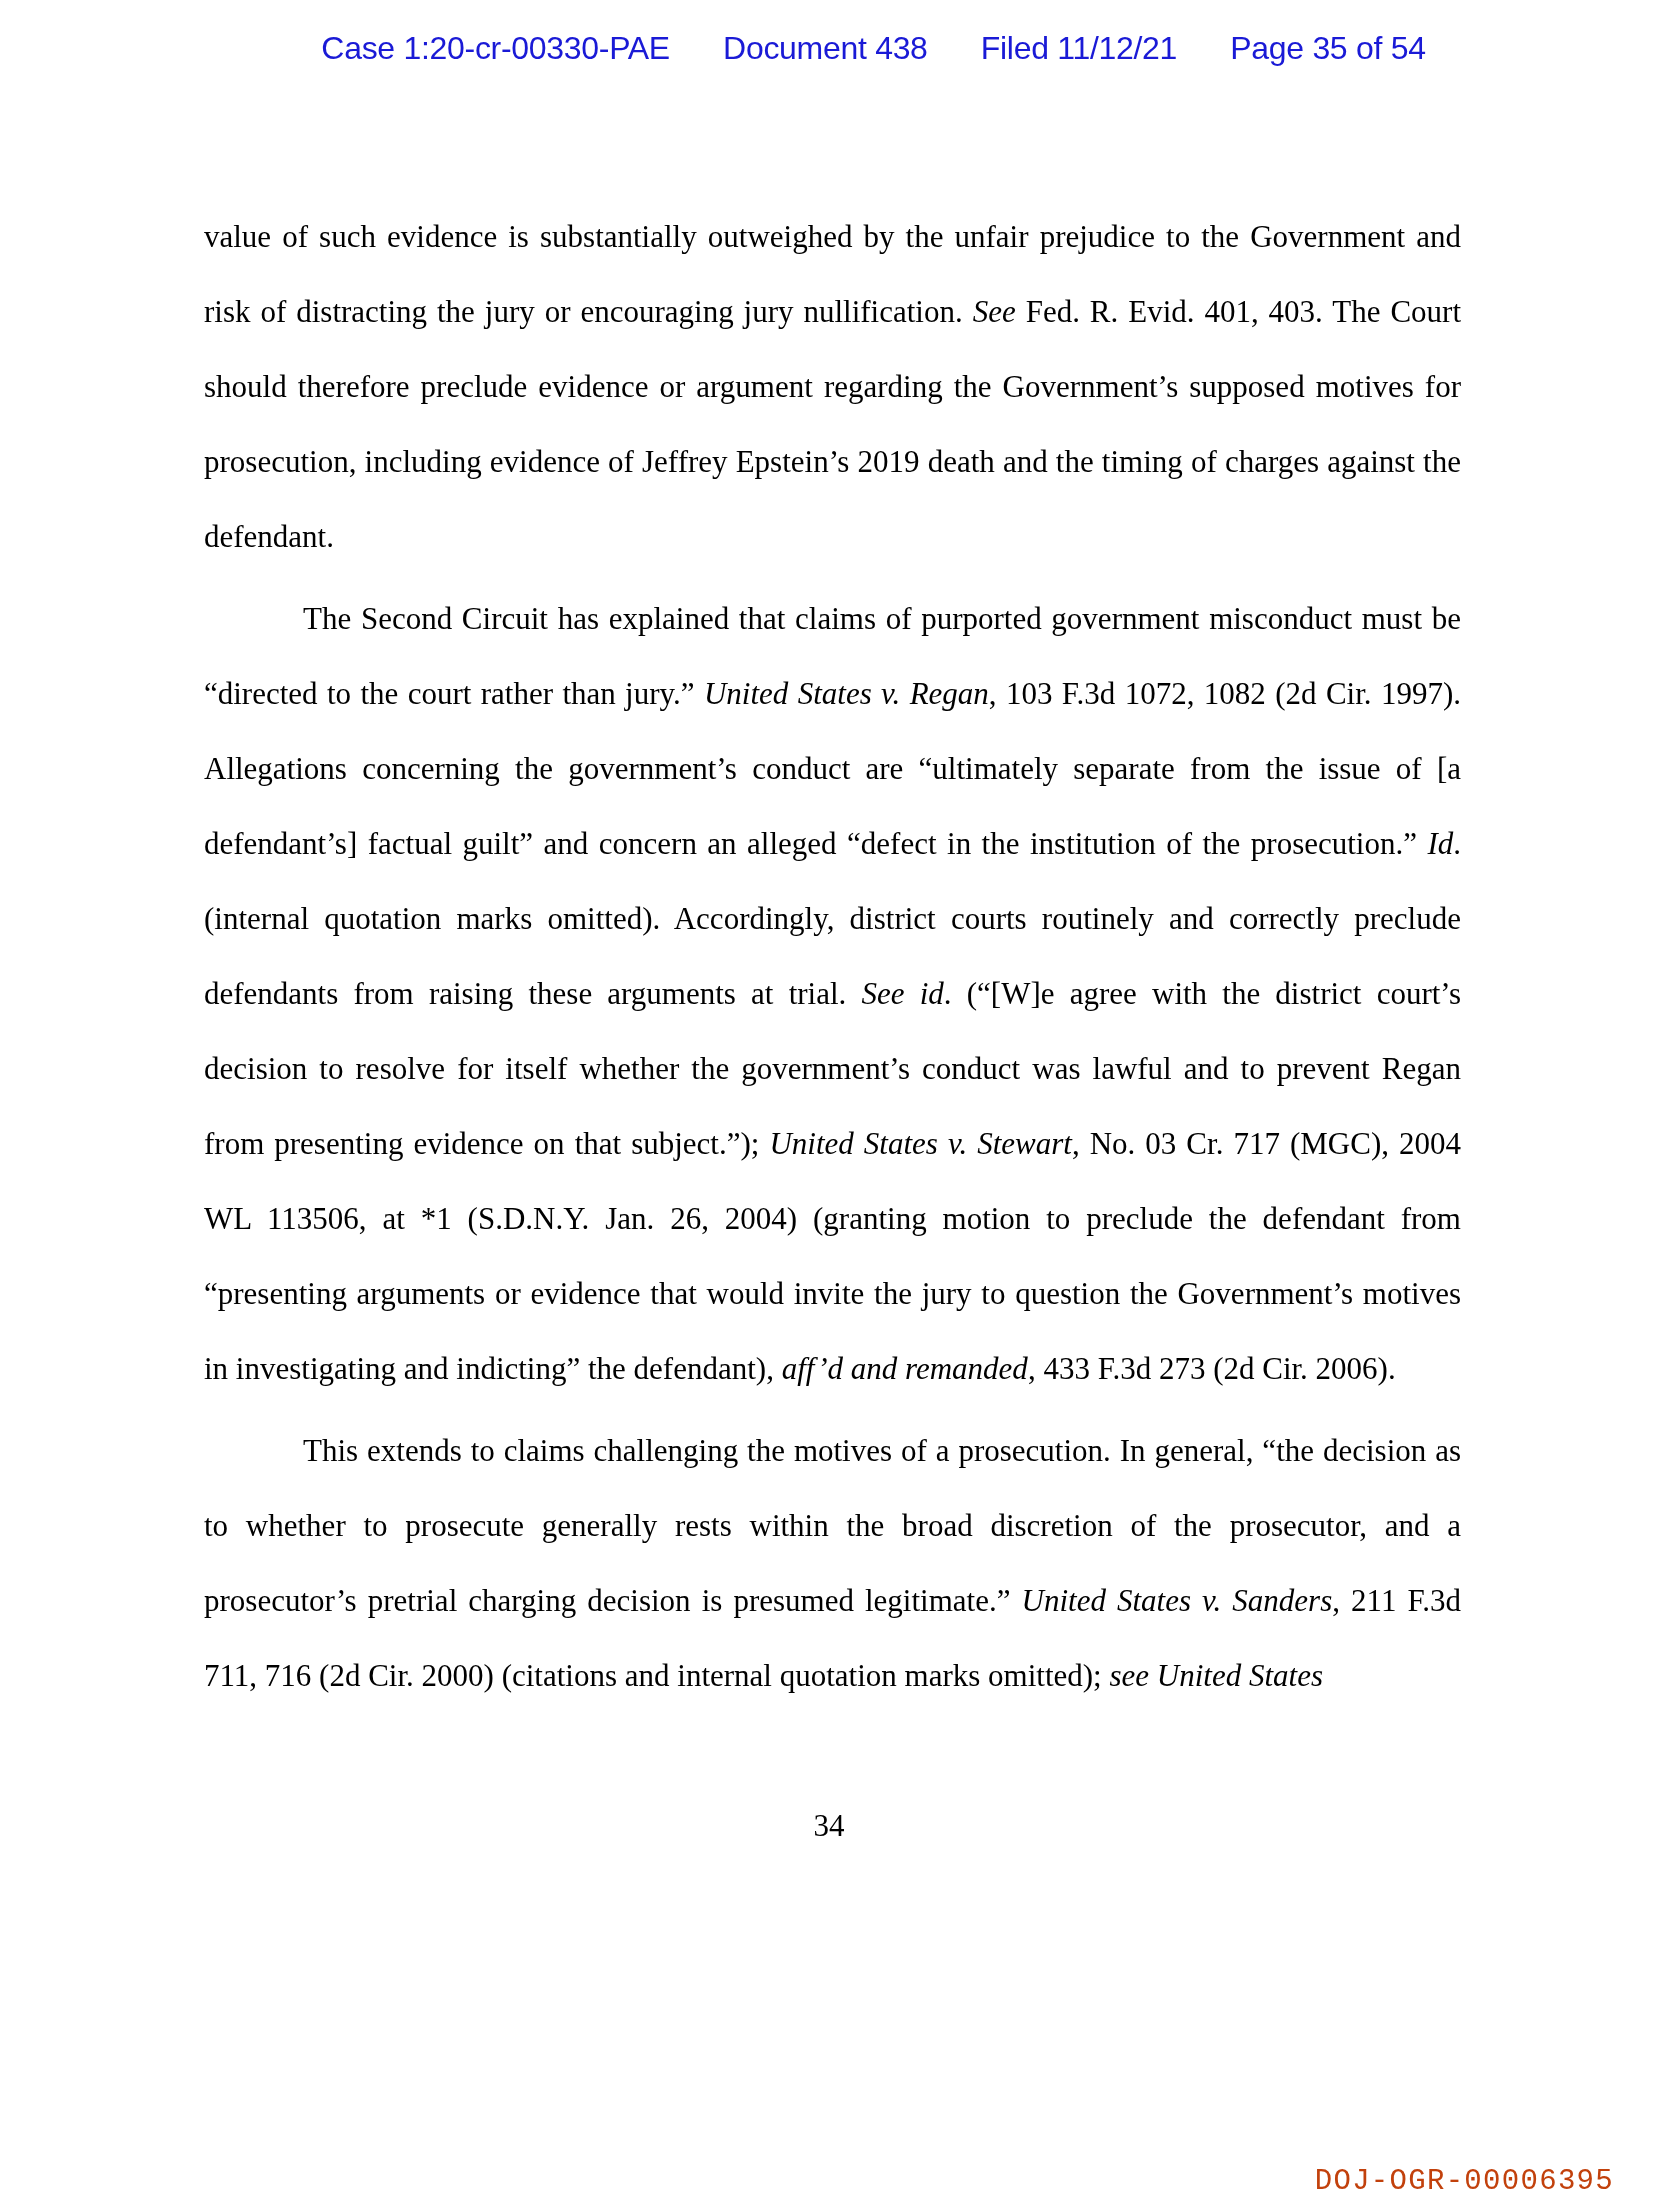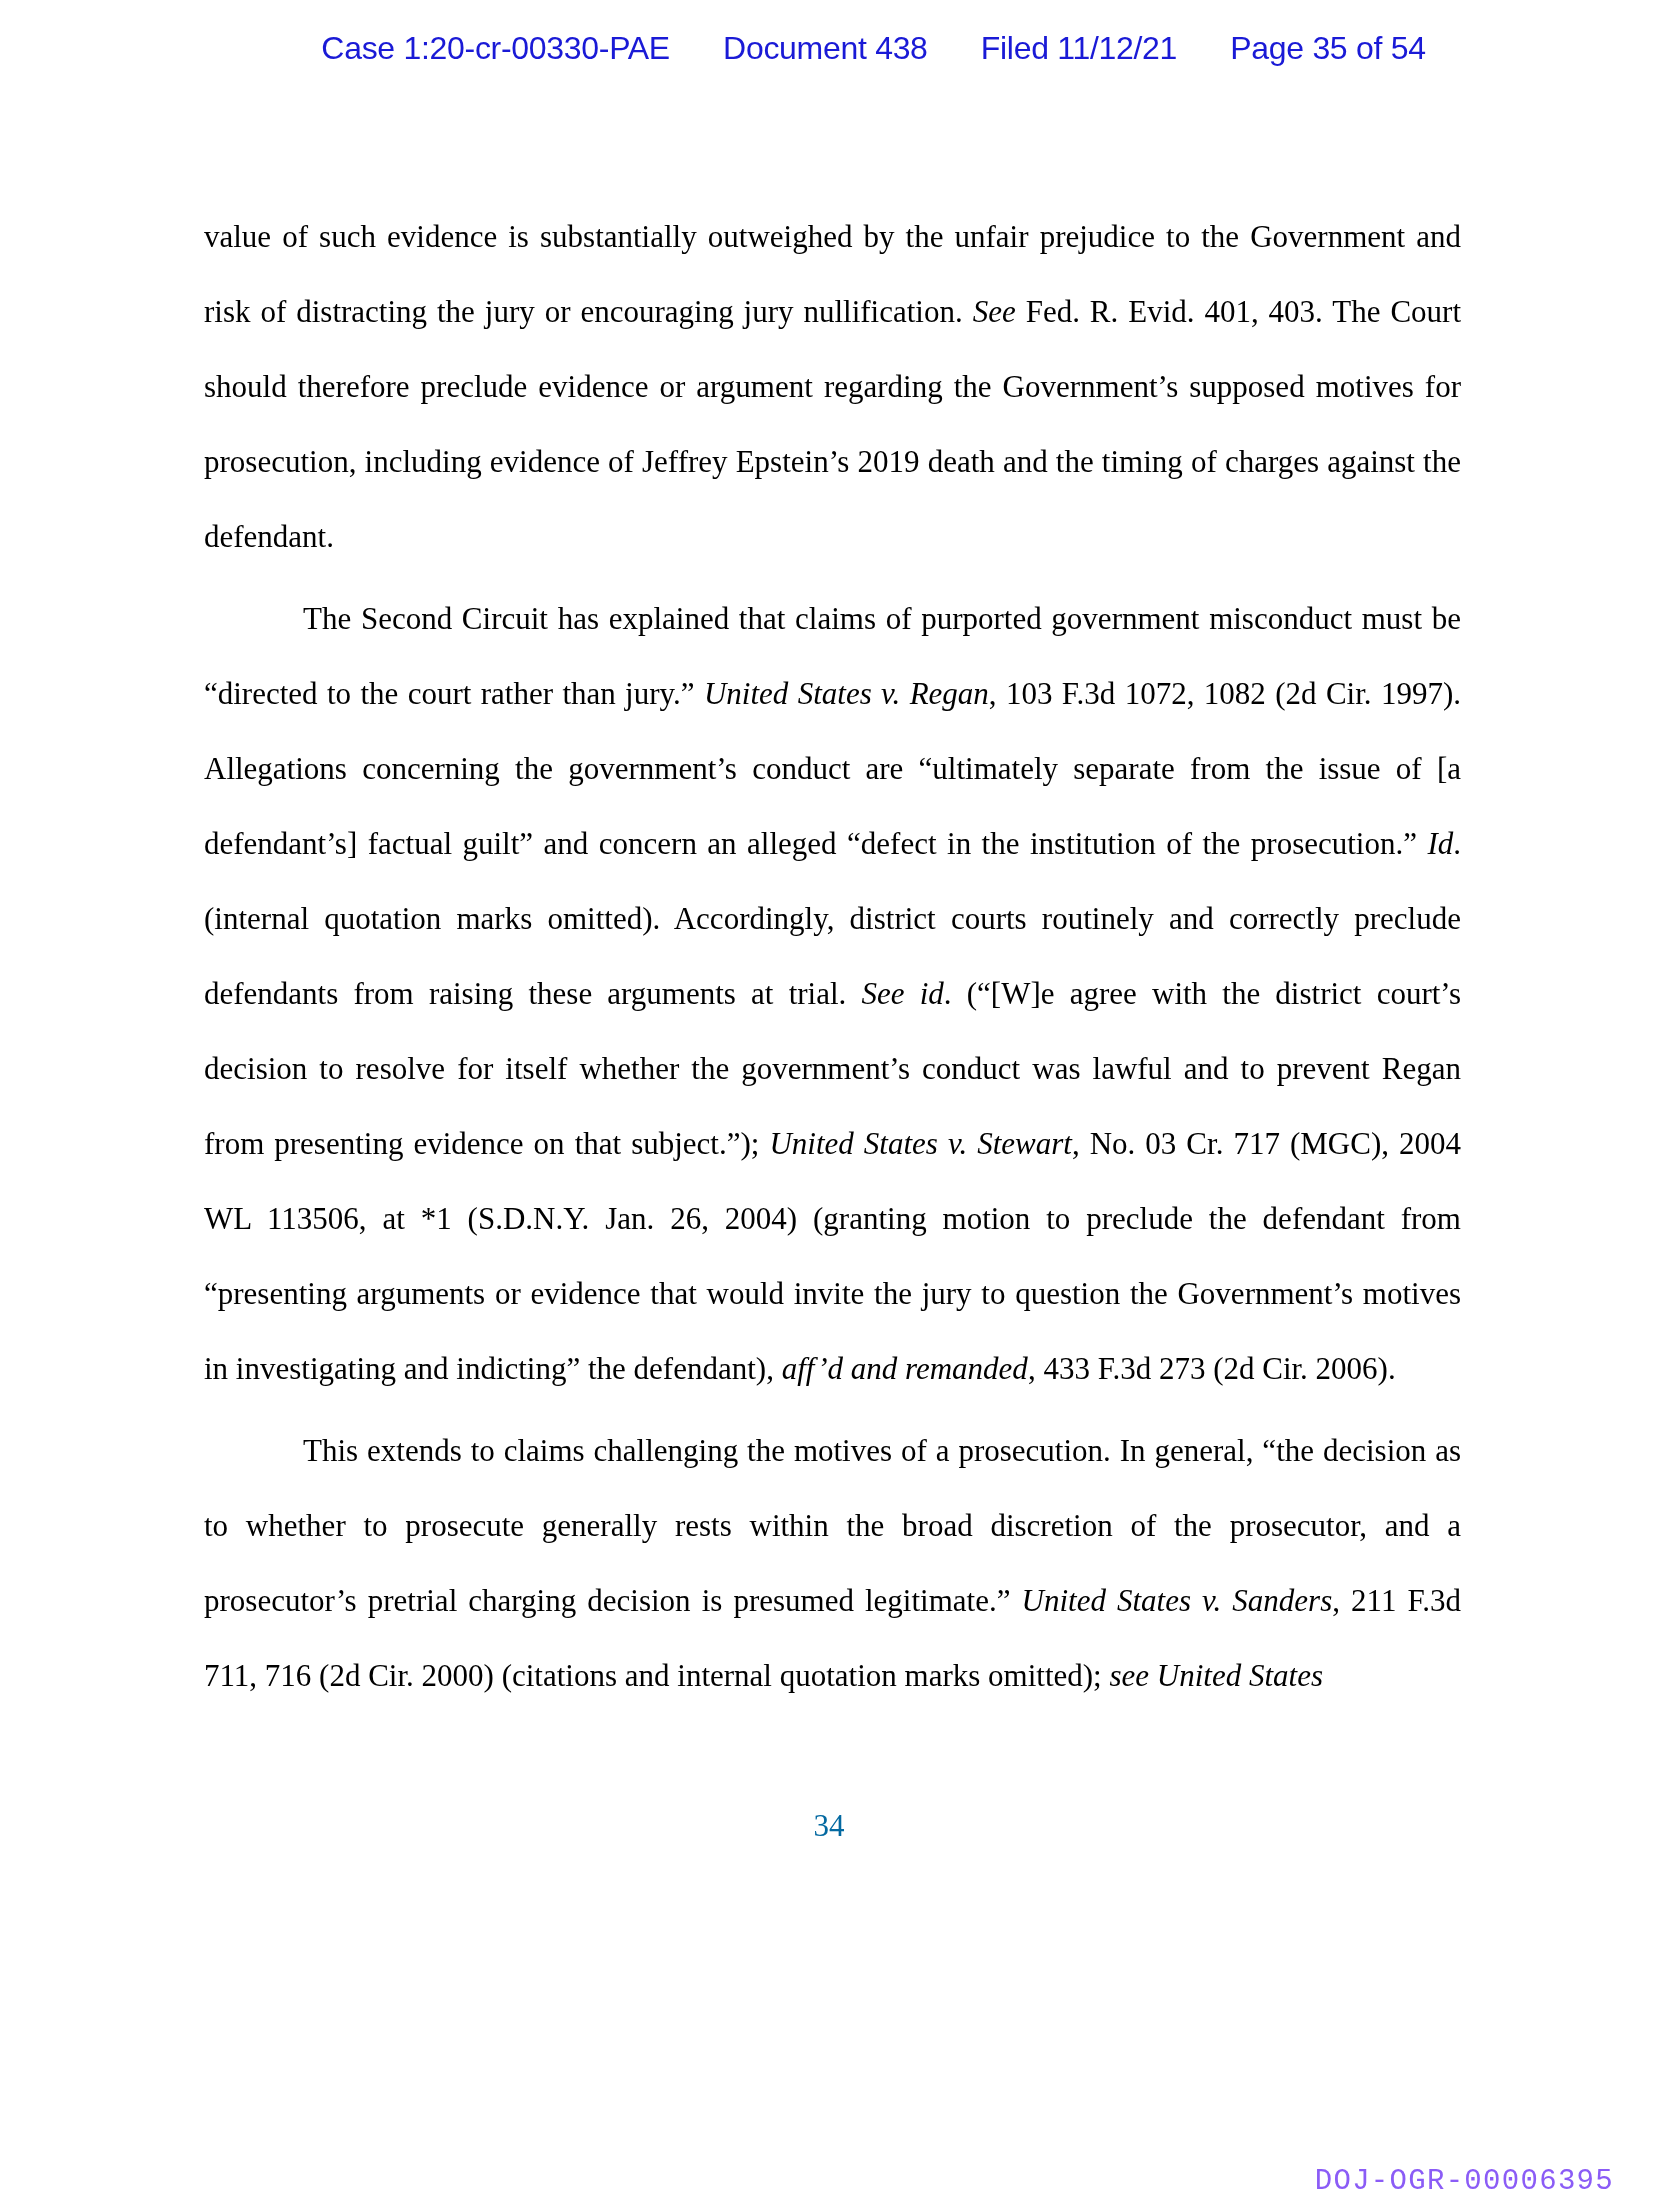--- a/index.html
+++ b/index.html
@@ -13,25 +13,25 @@
   .body-text {
     position: absolute; left: 197px; top: 192px; width: 1271px;
     font-family: "Liberation Serif", serif; font-size: 31px; color: #000;
     line-height: 75px; text-align: justify;
   }
   .body-text p { margin: 7px; }
   .body-text p.indent { text-indent: 99px; }
   .body-text i { font-style: italic; }
   .page-num {
     position: absolute; top: 1808px; left: 0; width: 1658px; text-align: center;
-    font-family: "Liberation Serif", serif; font-size: 31px; color: #0369a1;
+    font-family: "Liberation Serif", serif; font-size: 31px; color: #000000;
   }
   .bates {
     position: absolute; top: 2165px; right: 61px;
-    font-family: "Liberation Mono", monospace; font-size: 29px; color: #8b5cf6;
+    font-family: "Liberation Mono", monospace; font-size: 29px; color: #c2410c;
     letter-spacing: 1.3px;
   }
 </style>
 </head>
 <body>
 
 <div class="header">
   <span>Case 1:20-cr-00330-PAE</span>
   <span>Document 438</span>
   <span>Filed 11/12/21</span>

